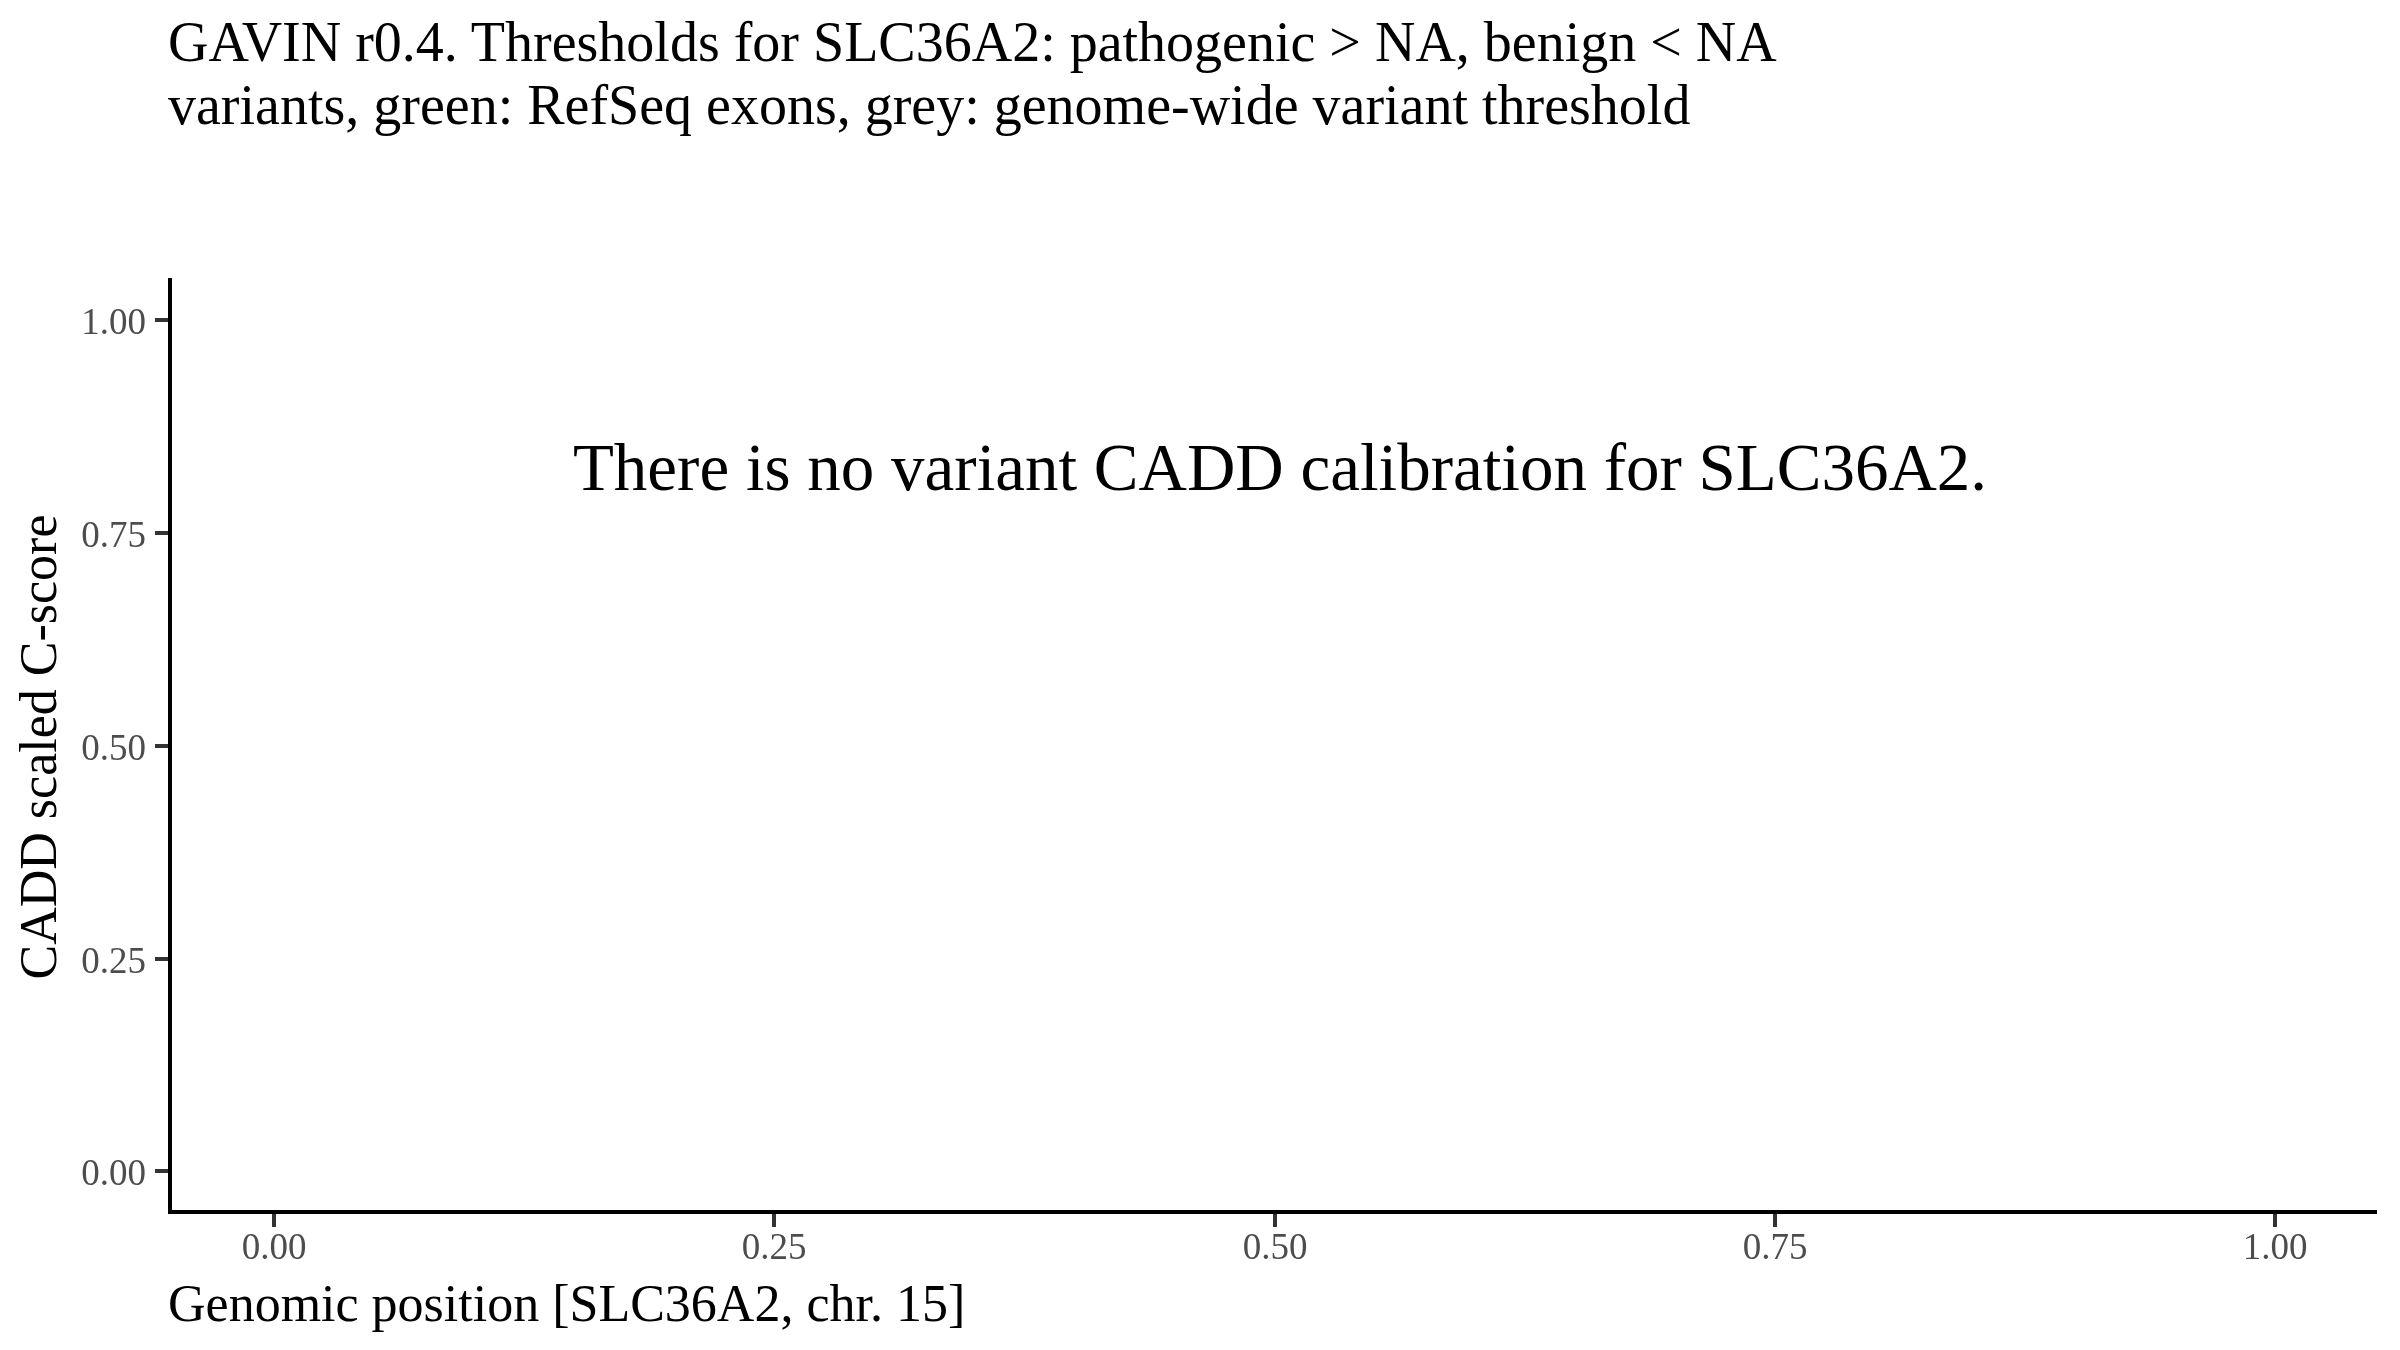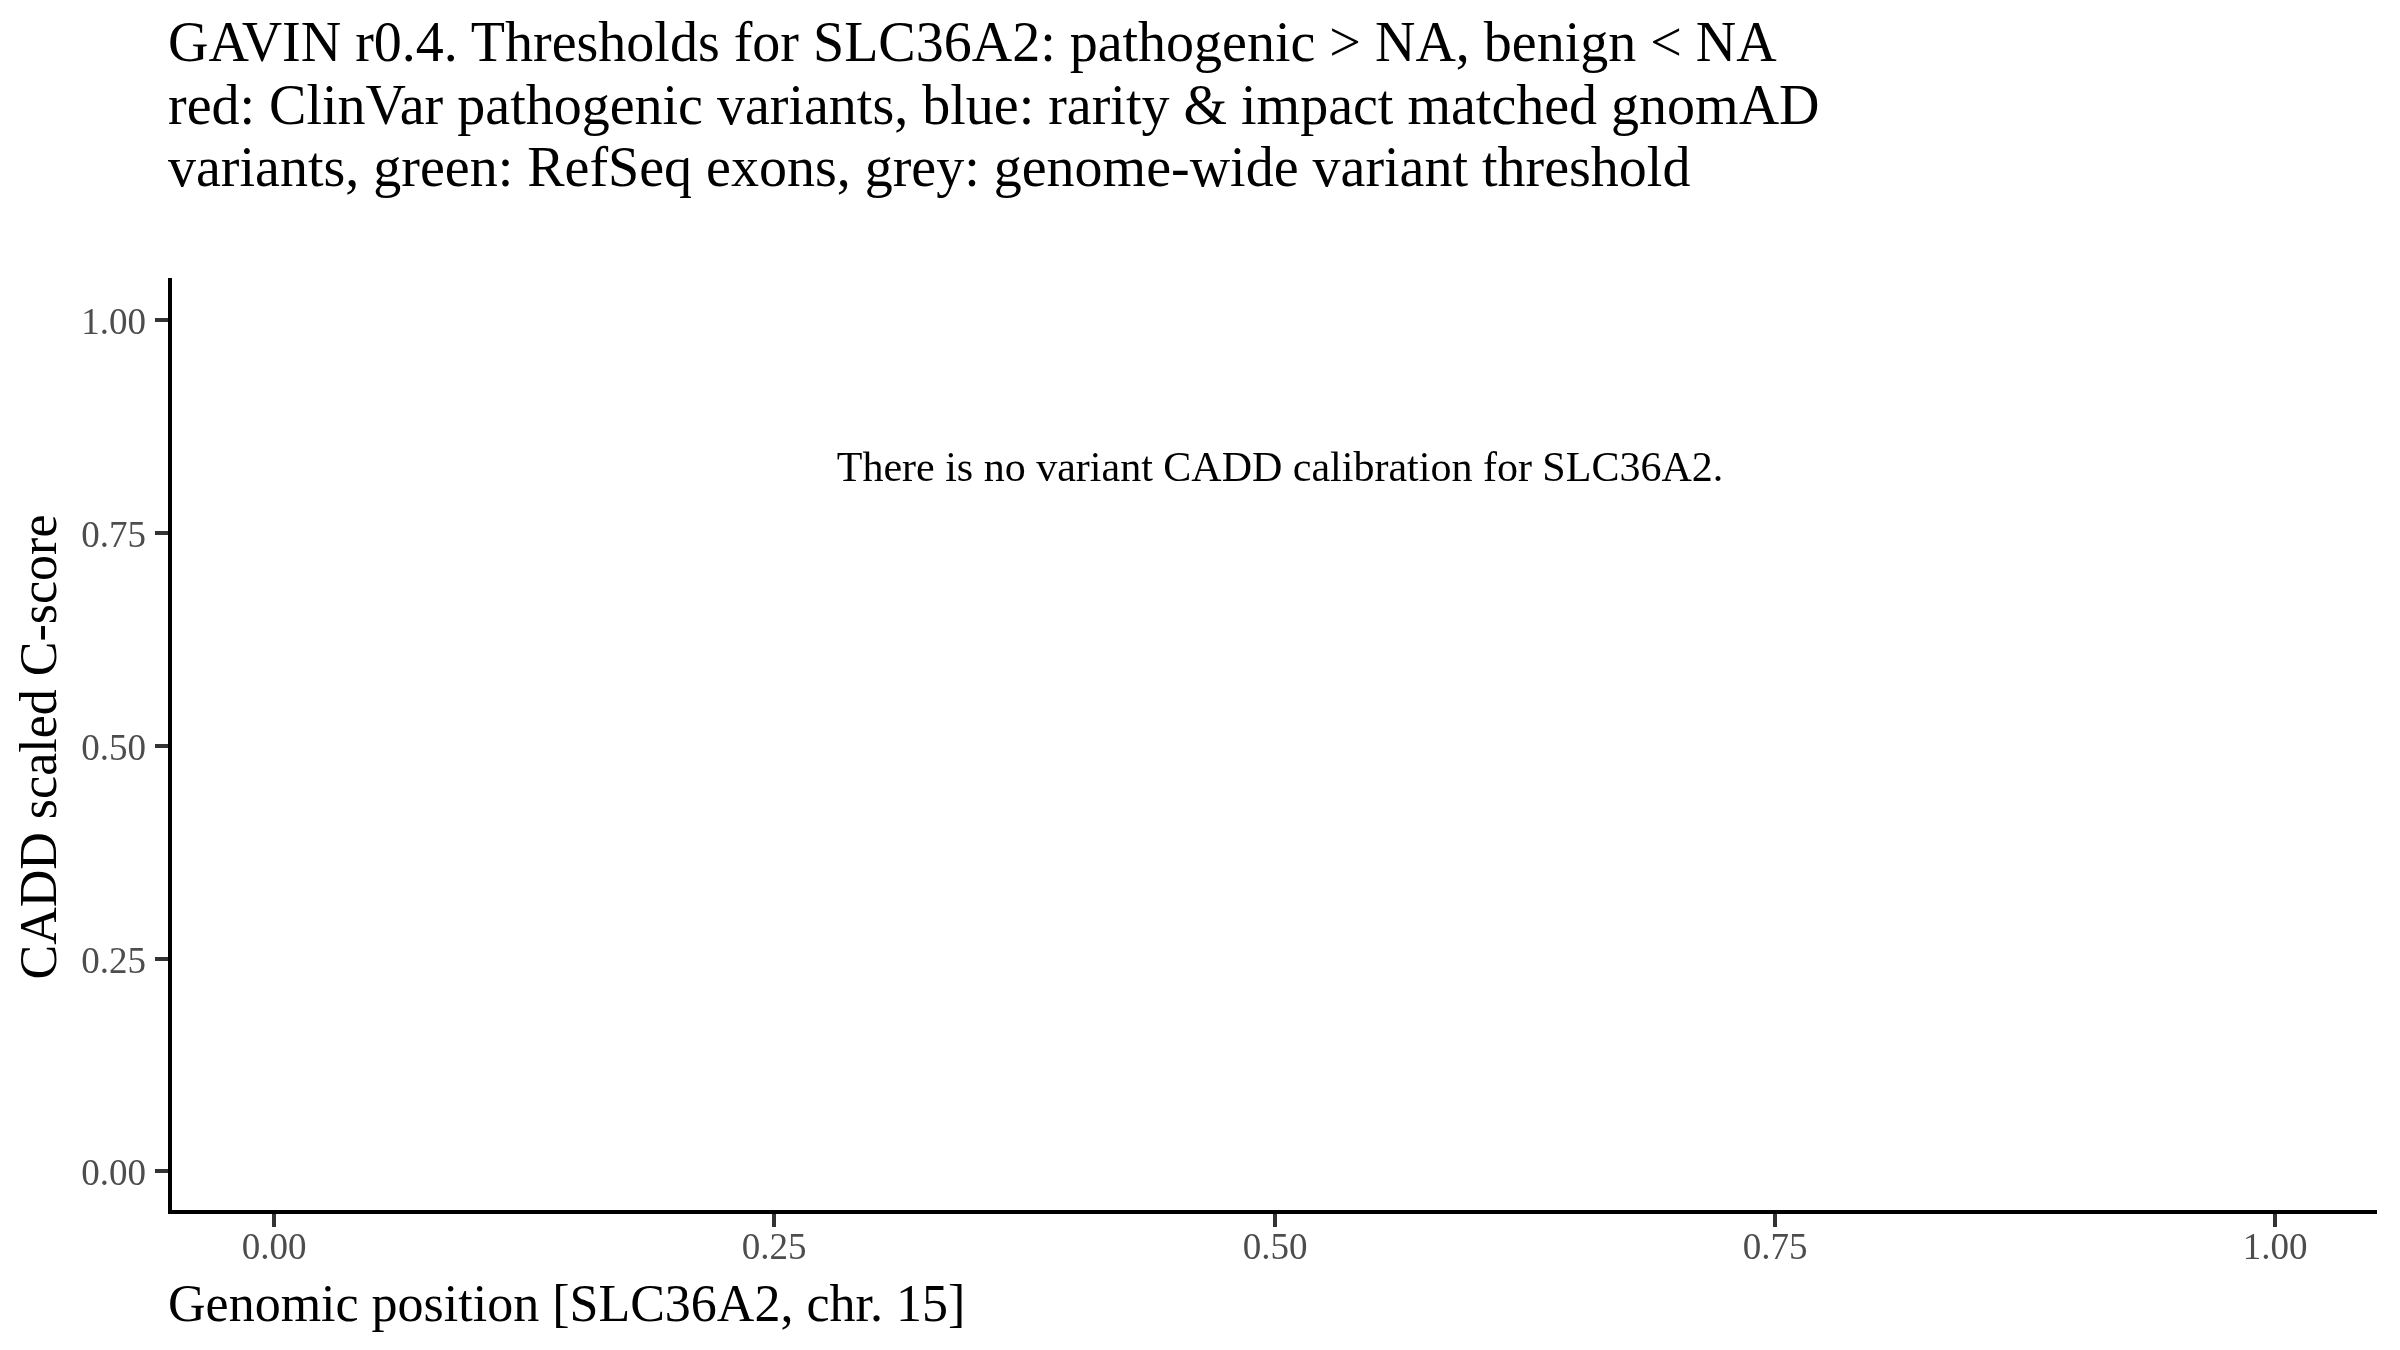--- a/index.html
+++ b/index.html
@@ -75,34 +75,33 @@
     color: #000000;
     white-space: nowrap;
   }
   
   #panel-annotation {
     position: absolute;
     left: 1280px;
     top: 434px;
     transform: translateX(-50%);
     text-align: center;
-    font-size: 42px;
+    font-size: 67px;
     line-height: 67px;
     color: #000000;
     white-space: nowrap;
   }
 </style>
 </head>
 <body>
 
 <div id="canvas">
 
   <div id="plot-title">
     <div>GAVIN r0.4. Thresholds for SLC36A2: pathogenic &gt; NA, benign &lt; NA</div>
-    <div>red: ClinVar pathogenic variants, blue: rarity &amp; impact matched gnomAD</div>
     <div>variants, green: RefSeq exons, grey: genome-wide variant threshold</div>
   </div>
 
   <div id="y-axis-line" class="axis-line"></div>
   <div id="x-axis-line" class="axis-line"></div>
 
   <div class="tick y-tick" style="top:318px"></div>
   <div class="tick y-tick" style="top:531px"></div>
   <div class="tick y-tick" style="top:744px"></div>
   <div class="tick y-tick" style="top:957px"></div>

